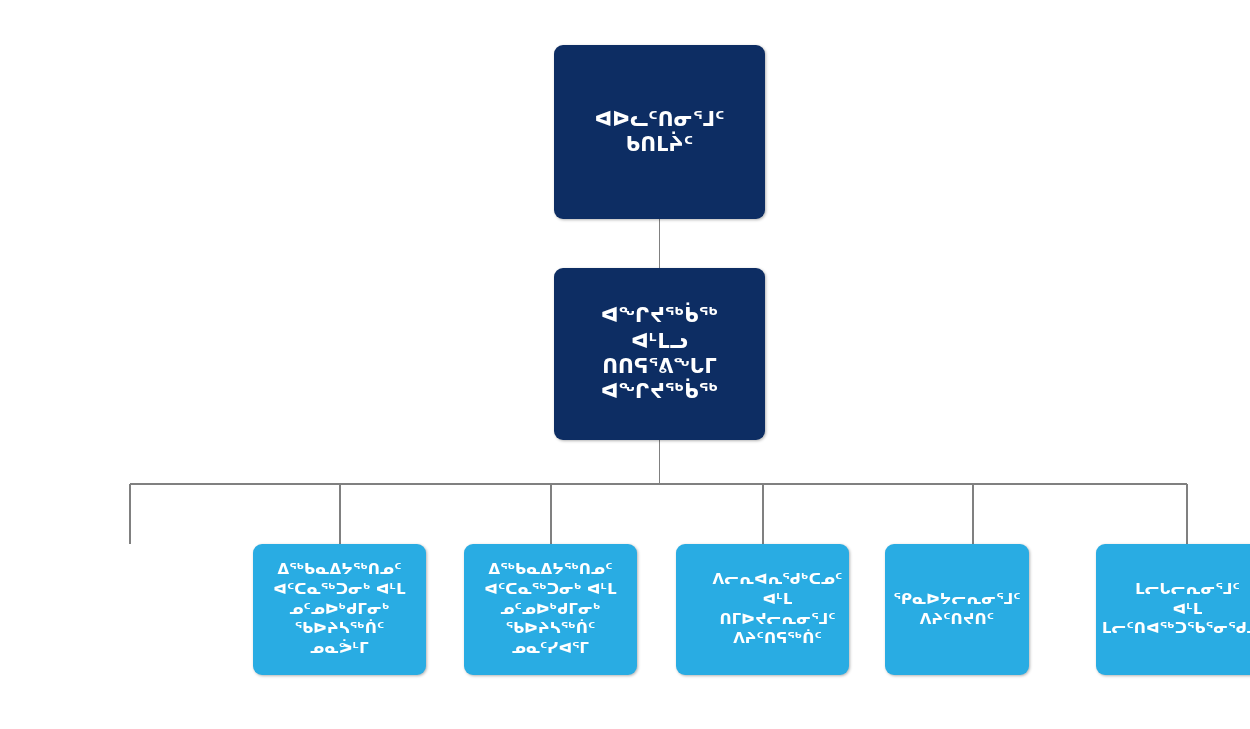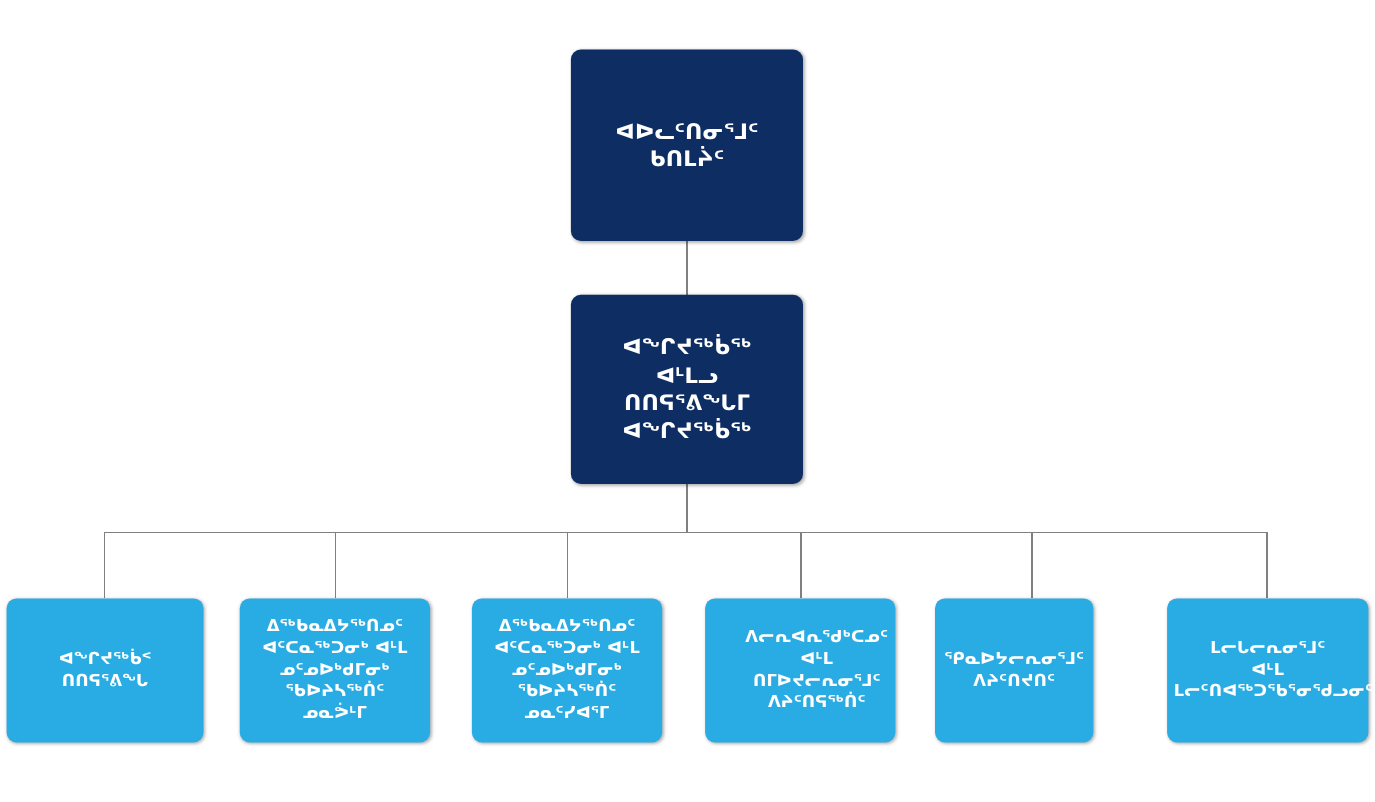--- a/index.html
+++ b/index.html
@@ -13,20 +13,21 @@
     height: 729px;
     position: relative;
     overflow: hidden;
     font-family: "DejaVu Sans", "Liberation Sans", sans-serif;
     -webkit-font-smoothing: antialiased;
   }
 
   #org-chart {
     position: absolute;
     inset: 0;
+    margin-left: 35px;
   }
 
   
   #connector-layer {
     position: absolute;
     left: 0;
     top: 0;
     width: 1250px;
     height: 729px;
     pointer-events: none;
@@ -120,24 +121,20 @@
 ᑲᑎᒪᔩᑦ</span>
   </div>
 
   <div class="node tier-second">
     <span class="node-label">ᐊᖏᔪᖅᑳᖅ
 ᐊᒻᒪᓗ
 ᑎᑎᕋᕐᕕᖓᒥ
 ᐊᖏᔪᖅᑳᖅ</span>
   </div>
 
-  <div class="node tier-third n-3-1">
-    <span class="node-label">ᐊᖏᔪᖅᑳᑉ
-ᑎᑎᕋᕐᕕᖓ</span>
-  </div>
 
   <div class="node tier-third n-3-2">
     <span class="node-label">ᐃᖅᑲᓇᐃᔭᖅᑎᓄᑦ
 ᐊᑦᑕᓇᖅᑐᓂᒃ ᐊᒻᒪ
 ᓄᑦᓄᐅᒃᑯᒥᓂᒃ
 ᖃᐅᔨᓴᖅᑏᑦ
 ᓄᓇᕘᒻᒥ</span>
   </div>
 
   <div class="node tier-third n-3-3">

